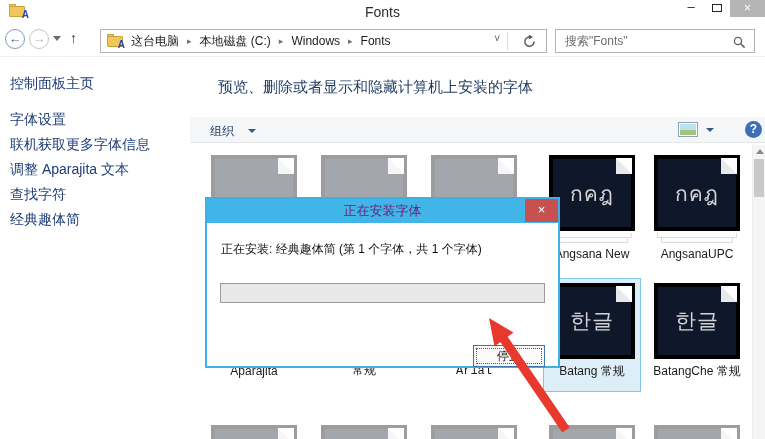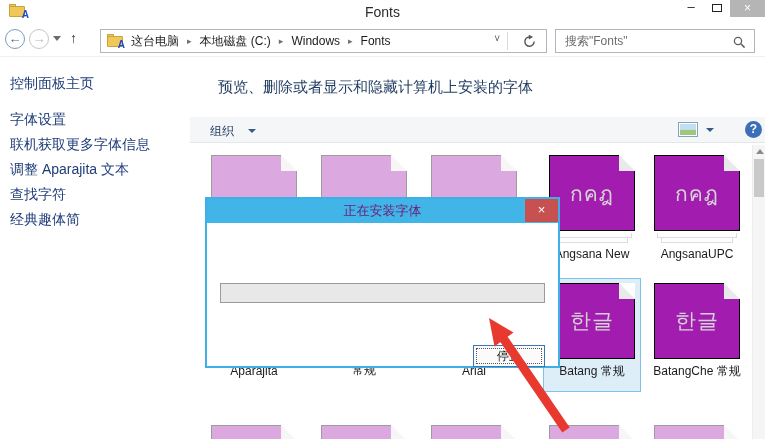--- a/index.html
+++ b/index.html
@@ -54,21 +54,21 @@
   #cmdbar{position:absolute;left:190px;top:117px;width:575px;height:26px;background:#f4f6f8;border-bottom:1px solid #e4e7ea;}
   #organize{position:absolute;left:20px;top:6px;font-size:12px;color:#1e3c64;}
   #organize-arrow{position:absolute;left:58px;top:12px;width:0;height:0;border-left:4px solid transparent;border-right:4px solid transparent;border-top:4px solid #345a86;}
   #views-icon{position:absolute;left:488px;top:5px;width:20px;height:15px;border:1px solid #8aa3b8;background:#fff;padding:1px;}
   #views-icon .pic{width:100%;height:100%;background:linear-gradient(to bottom,#bfe0f2 55%,#9ec77b 55%);}
   #views-arrow{position:absolute;left:516px;top:11px;width:0;height:0;border-left:4px solid transparent;border-right:4px solid transparent;border-top:4px solid #345a86;}
   #help-icon{position:absolute;left:555px;top:4px;width:17px;height:17px;border-radius:50%;background:#3d6fb6;color:#fff;
     font-size:12px;font-weight:bold;text-align:center;line-height:17px;}
   #help-icon::after{content:"?";}
   
-  .tile{position:absolute;width:86px;background:#a21caf;border:1px solid #000000;box-shadow:0 0 1px rgba(0,0,0,0.03);}
+  .tile{position:absolute;width:86px;background:#0f172a;border:4px solid #000000;box-shadow:0 0 1px rgba(0,0,0,0.03);}
   .tile .fold{position:absolute;top:-1px;right:-1px;width:0;height:0;border-style:solid;
     border-width:0 16px 16px 0;border-color:#fff #fff #e9e9eb #e9e9eb;}
   .tile .glyph{position:absolute;left:0;top:0;width:100%;height:100%;text-align:center;
     color:#d3d3d5;font-size:21px;letter-spacing:1px;display:flex;align-items:center;justify-content:center;}
   .tile.faint{opacity:0.38;}
   .stackstrip{position:absolute;background:#fdfdfd;border:1px solid #dddddf;border-top:none;height:5px;}
   .tile-label{position:absolute;width:110px;text-align:center;font-size:12px;line-height:15px;color:#1b1b1b;}
   .sel-box{position:absolute;background:var(--selection-bg);border:1px solid var(--selection-border);}
   
   #scrollbar{position:absolute;left:752px;top:145px;width:13px;height:294px;background:#f5f5f5;border-left:1px solid #ededed;}
@@ -190,21 +190,21 @@
       <div class="fold"></div>
     </div>
     <div class="tile-label" style="left: 199px; top: 364px;">Aparajita</div>
     <div class="tile" style="left: 321px; top: 283px; height: 76px;">
       <div class="fold"></div>
     </div>
     <div class="tile-label" style="left: 309px; top: 348px; text-align: center;">Arabic Typesetting 常规</div>
     <div class="tile" style="left: 431px; top: 283px; height: 76px;">
       <div class="fold"></div>
     </div>
-    <div class="tile-label" style="left: 419px; top: 364px;">Arial</div>
+    <div class="tile-label" style="left: 419px; top: 364px; font-family: Liberation Mono, monospace;">Arial</div>
     <div class="sel-box" style="left: 543px; top: 278px; width: 98px; height: 114px;"></div>
     <div class="tile" style="left: 549px; top: 283px; height: 76px;">
       <div class="fold"></div>
       <div class="glyph">한글</div>
     </div>
     <div class="tile-label" style="left: 537px; top: 364px;">Batang 常规</div>
     <div class="tile" style="left: 654px; top: 283px; height: 76px;">
       <div class="fold"></div>
       <div class="glyph">한글</div>
     </div>
@@ -229,20 +229,21 @@
 <div id="scrollbar">
   <div id="scroll-up"></div>
   <div id="scroll-thumb"></div>
 </div>
 
 <div id="dialog">
   <div id="dlg-titlebar">
     <div id="dlg-title">正在安装字体</div>
   </div>
   <div id="dlg-close">×</div>
+  <div id="dlg-message">正在安装: 经典趣体简 (第 1 个字体，共 1 个字体)</div>
   <div id="dlg-progress">
     <div id="dlg-progress-fill" style="width: 0%;"></div>
   </div>
   <div id="dlg-stop">
     <span>停止</span>
     <div class="focus"></div>
   </div>
 </div>
 
 <svg id="arrow-overlay">

